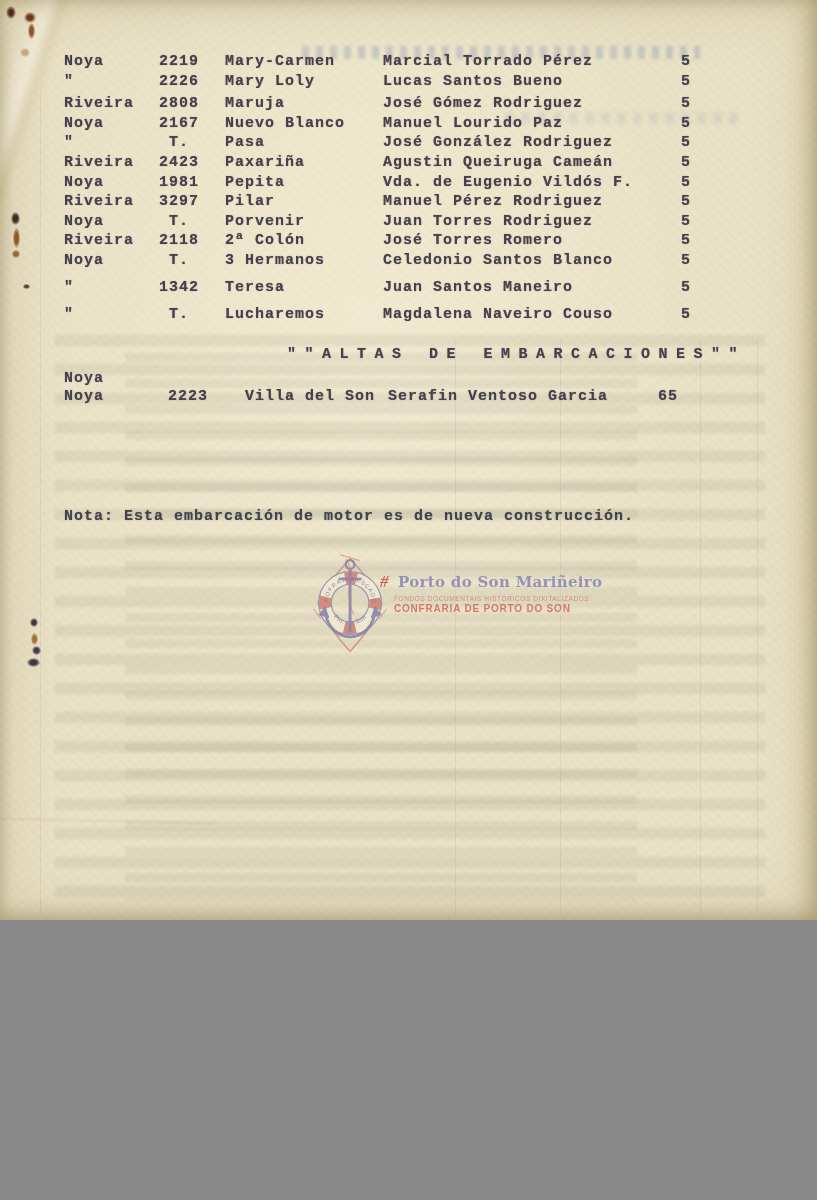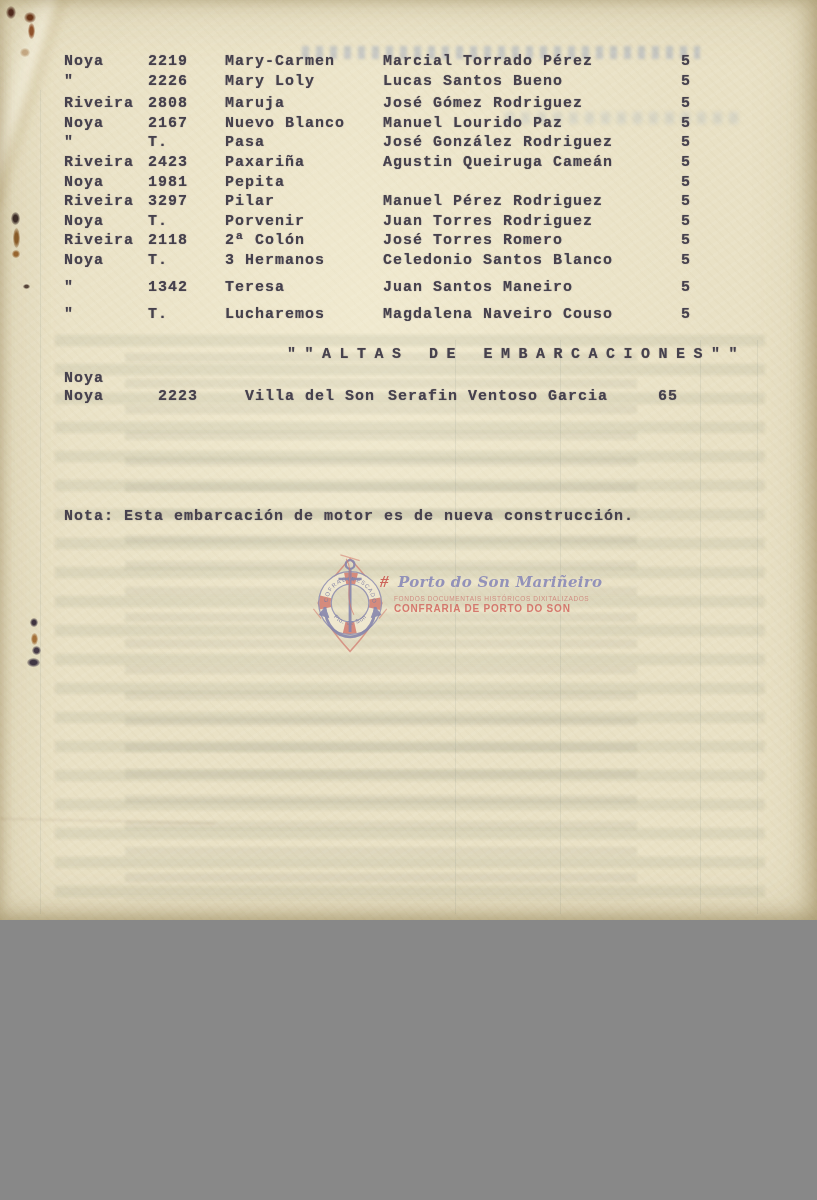--- a/index.html
+++ b/index.html
@@ -40,40 +40,40 @@
     box-shadow:0 1px 2px rgba(140,120,80,0.30);transform:rotate(-6deg);filter:blur(1px);pointer-events:none;}
   
   .tw{color:#46414d;font-weight:700;text-shadow:0 0 1px rgba(72,66,82,0.65);}
   .table{position:absolute;top:53px;left:0;width:100%;}
   .row{position:relative;height:19.6px;font-size:15px;letter-spacing:1px;}
   .row:nth-child(3){margin-top:3px;}
   .row:nth-child(12){margin-top:7px;}
   .row:nth-child(13){margin-top:8px;}
   .cell{position:absolute;white-space:nowrap;}
   .c-port{left:64px;}
-  .c-num{left:148px;width:62px;text-align:left;}
+  .c-num{left:148px;width:62px;text-align:center;}
   .c-boat{left:225px;}
   .c-owner{left:383px;}
   .c-fee{left:668px;width:36px;text-align:center;}
   .section-title{position:absolute;top:346px;left:287px;font-size:15px;letter-spacing:8.5px;word-spacing:2px;white-space:nowrap;}
   .altas-label{position:absolute;top:370px;left:64px;font-size:15px;letter-spacing:1px;}
   .altas-table{position:absolute;top:388px;left:0;width:100%;}
   .altas-table .c-num{left:158px;width:60px;}
   .altas-table .c-boat{left:245px;}
   .altas-table .c-owner{left:388px;}
   .altas-table .c-fee{left:648px;width:40px;}
   .note-line{position:absolute;top:508px;left:64px;font-size:15px;letter-spacing:1px;white-space:nowrap;}
   
   .logo{position:absolute;left:296px;top:546px;width:310px;height:120px;pointer-events:none;}
   .logo-badge{position:absolute;left:0;top:0;width:112px;height:120px;opacity:.82;}
   .logo-text{position:absolute;left:84px;top:26px;width:226px;}
   .logo-brand-line{white-space:nowrap;}
   .logo-hash{font-family:"Liberation Serif","DejaVu Serif",serif;font-style:italic;font-weight:700;
     color:#c84f48;font-size:17px;opacity:.85;}
-  .logo-brand{font-family:"DejaVu Serif","Liberation Serif",serif;font-style:italic;font-weight:700;
+  .logo-brand{font-family:"DejaVu Serif","Liberation Serif",serif;font-weight:700;
     color:#8a8ab8;font-size:15px;opacity:.9;letter-spacing:.3px;}
   .logo-sub{font-family:"Liberation Sans","DejaVu Sans",sans-serif;color:#d08a80;font-size:6.5px;
     letter-spacing:.6px;margin:3px 0 1px 14px;opacity:.95;}
   .logo-org{font-family:"Liberation Sans","DejaVu Sans",sans-serif;color:#d4736a;font-size:10px;
     font-weight:700;letter-spacing:.8px;margin-left:14px;opacity:.95;}
 </style>
 </head>
 <body>
 
 <div class="page">
@@ -148,20 +148,21 @@
       <span class="cell c-port">Riveira</span>
       <span class="cell c-num">2423</span>
       <span class="cell c-boat">Paxariña</span>
       <span class="cell c-owner">Agustin Queiruga Cameán</span>
       <span class="cell c-fee">5</span>
     </div>
       <div class="row">
       <span class="cell c-port">Noya</span>
       <span class="cell c-num">1981</span>
       <span class="cell c-boat">Pepita</span>
+      <span class="cell c-owner">Vda. de Eugenio Vildós F.</span>
       <span class="cell c-fee">5</span>
     </div>
       <div class="row">
       <span class="cell c-port">Riveira</span>
       <span class="cell c-num">3297</span>
       <span class="cell c-boat">Pilar</span>
       <span class="cell c-owner">Manuel Pérez Rodriguez</span>
       <span class="cell c-fee">5</span>
     </div>
       <div class="row">

